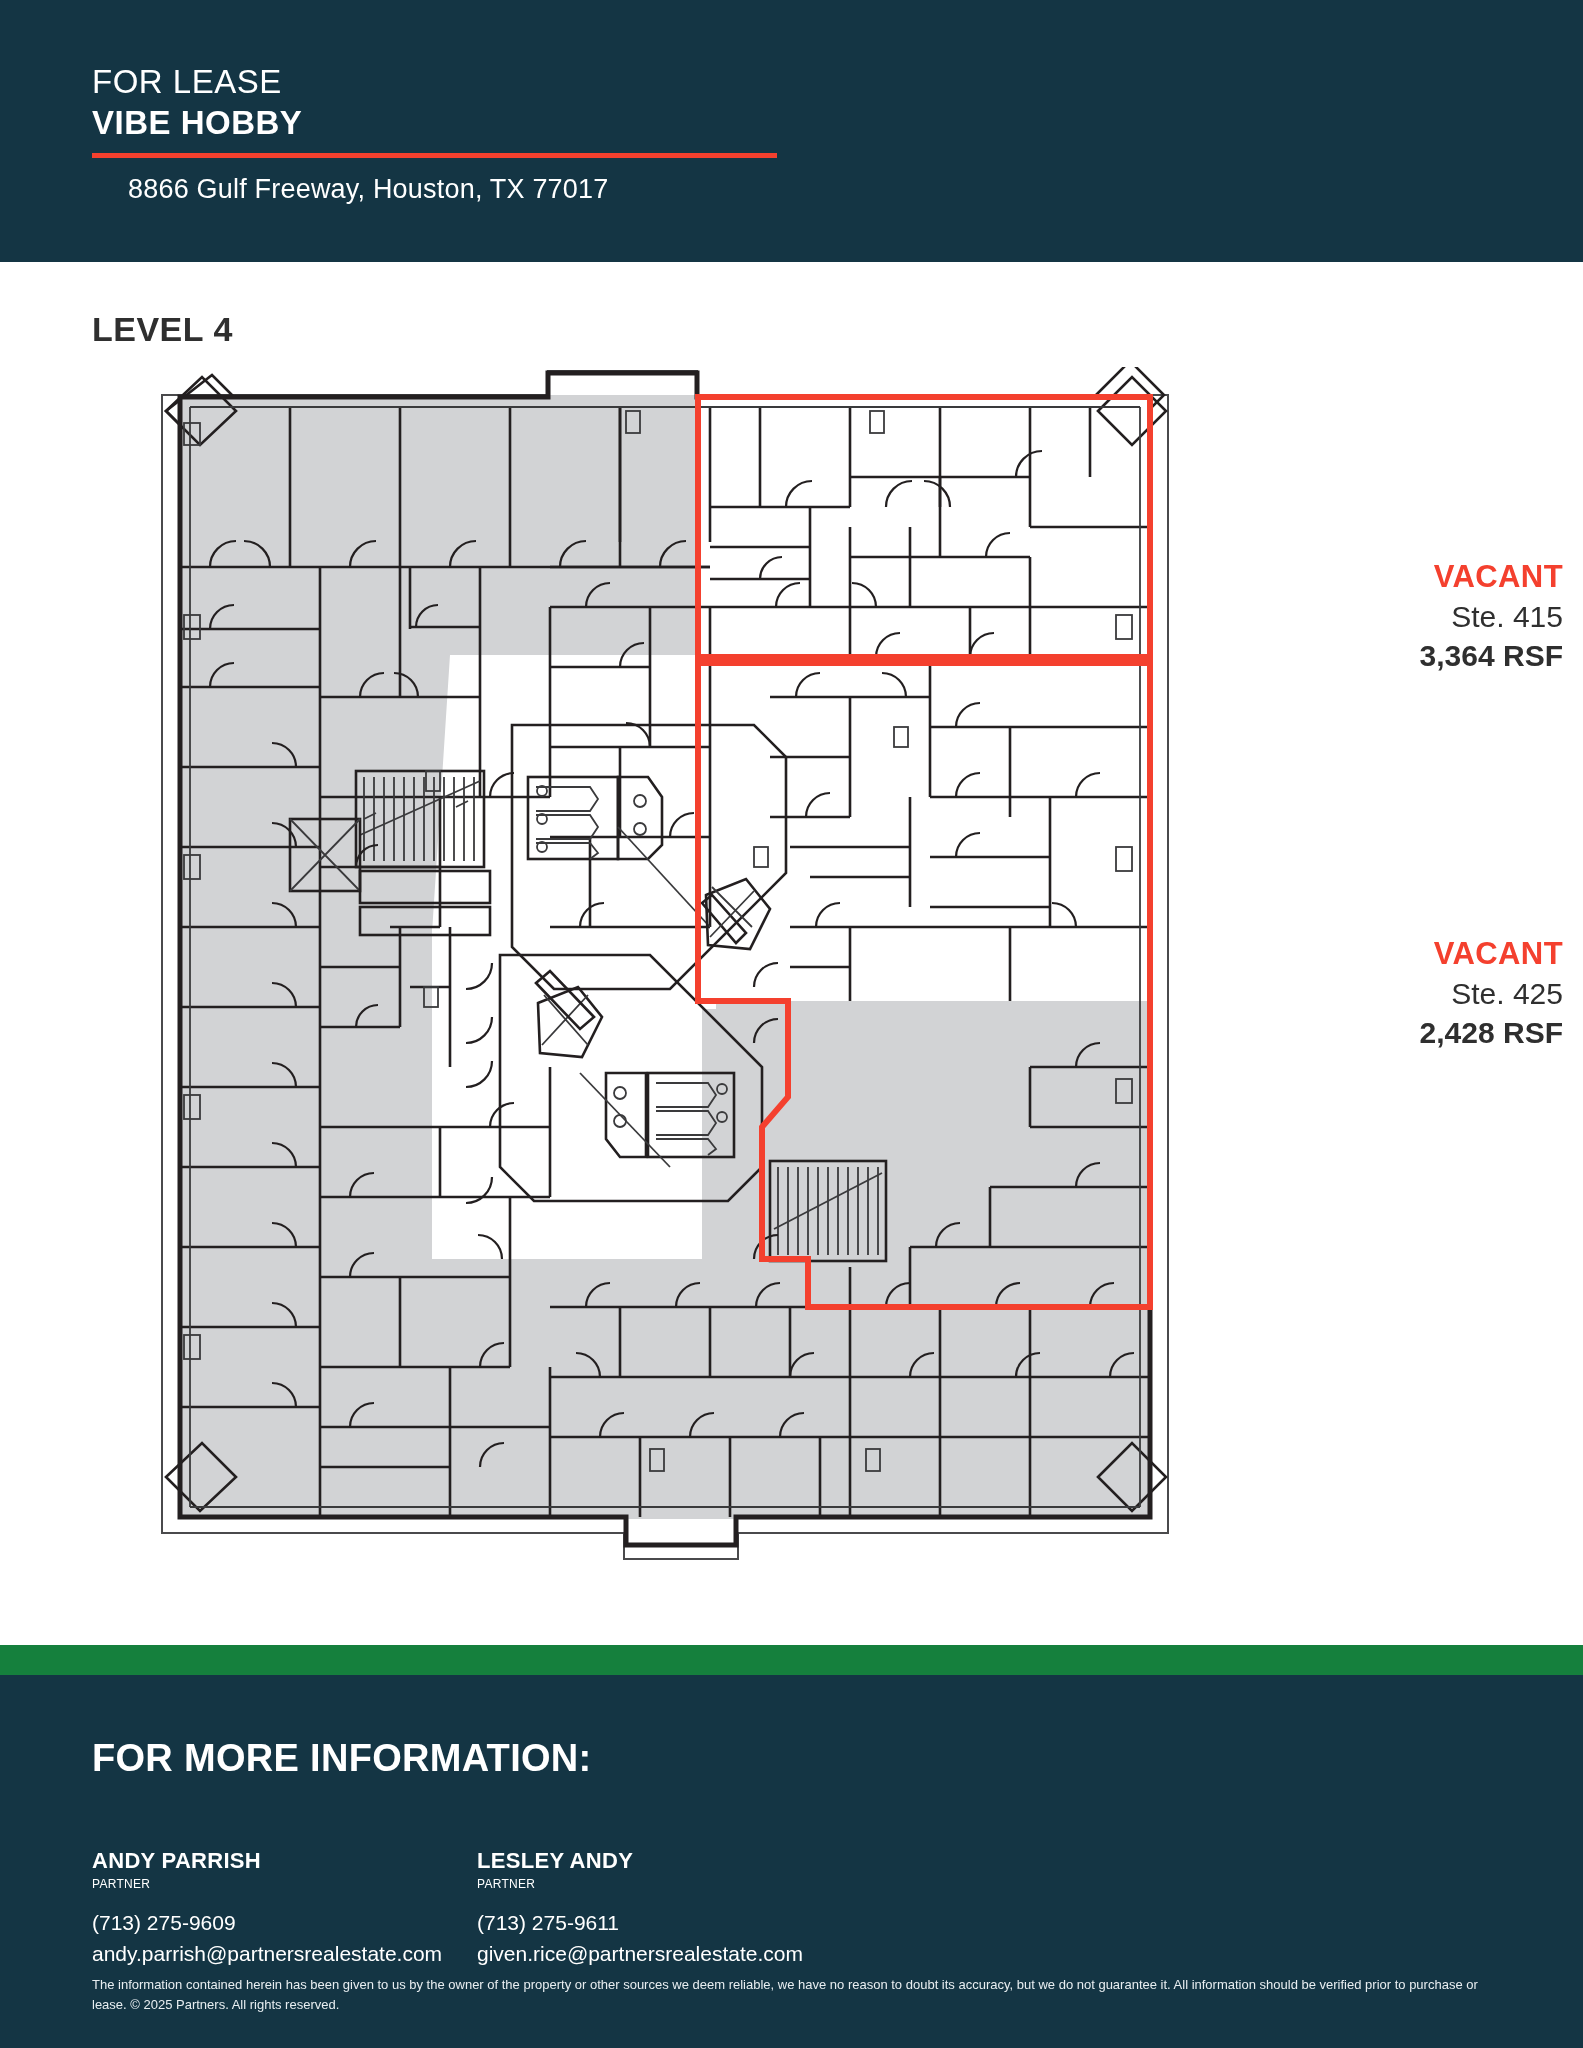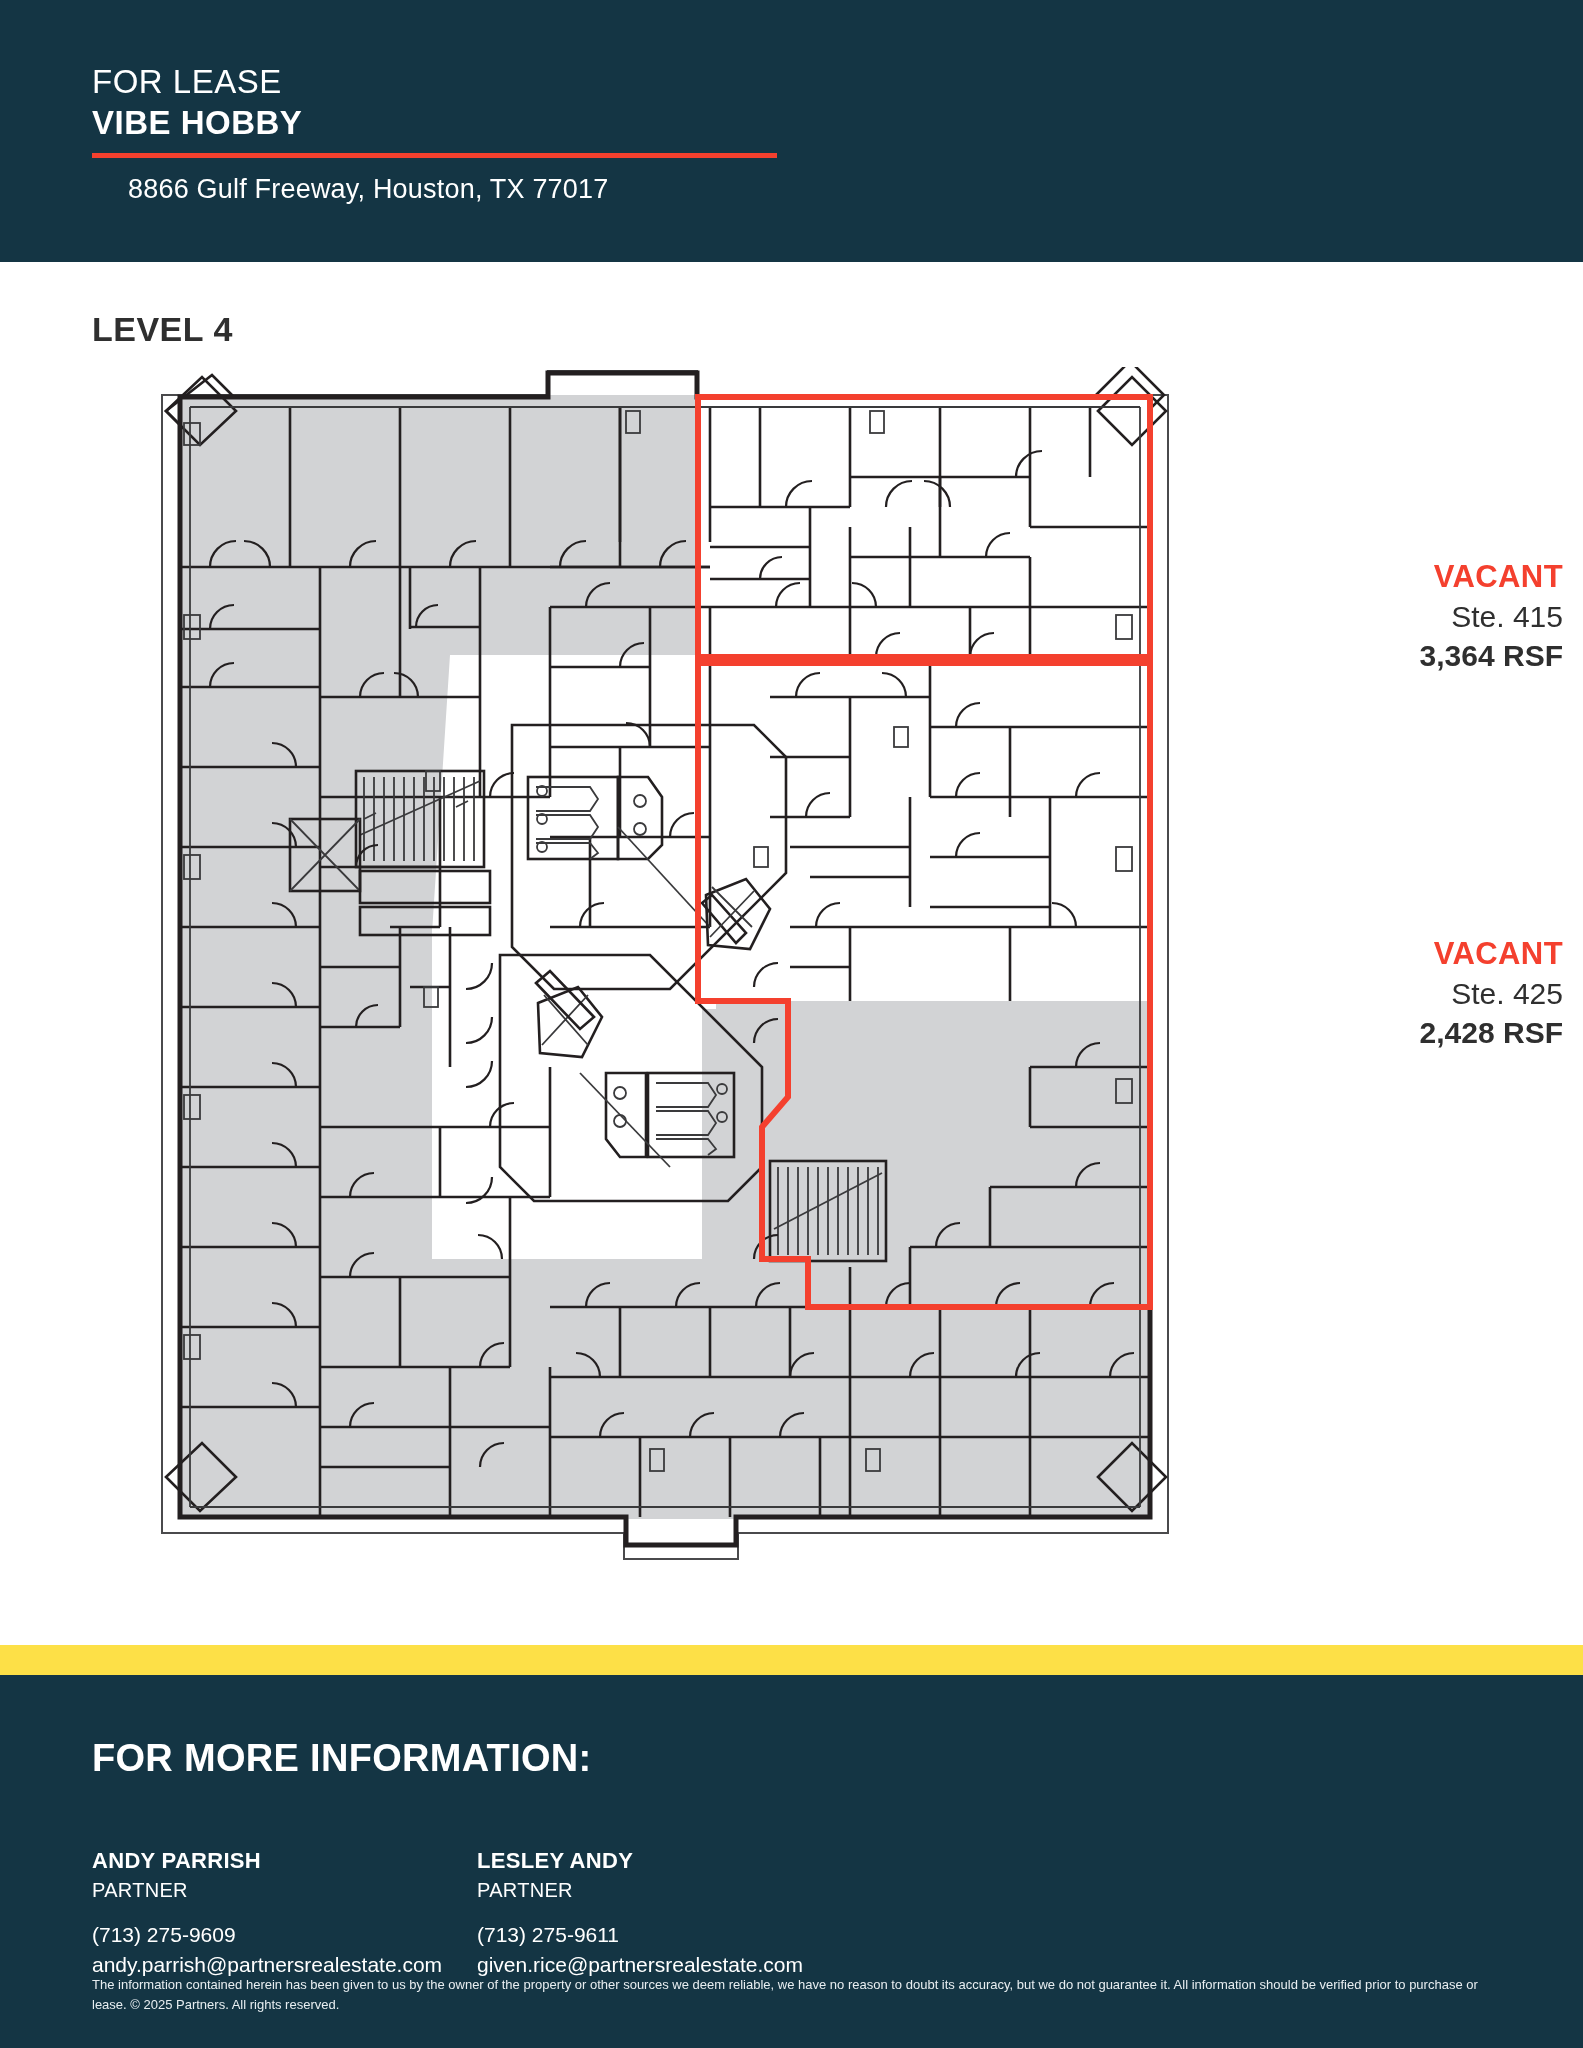--- a/index.html
+++ b/index.html
@@ -6,21 +6,21 @@
   html, body {
     width: 1583px;
     height: 2048px;
     background: #ffffff;
     font-family: "Liberation Sans", sans-serif;
   }
   .page {
     position: relative;
     width: 1583px;
     height: 2048px;
-    background: #fde047;
+    background: #15803d;
     overflow: hidden;
   }
 
   
   .header {
     position: absolute;
     left: 0; top: 0;
     width: 1583px;
     height: 262px;
     background: #143544;
@@ -161,21 +161,21 @@
   .contact { width: 385px; }
   .c-name {
     color: #ffffff;
     font-size: 22px;
     font-weight: 700;
     letter-spacing: 0.3px;
     line-height: 1.35;
   }
   .c-role {
     color: #ffffff;
-    font-size: 20px;
+    font-size: 12px;
     font-weight: 400;
     line-height: 1.4;
     letter-spacing: 0.3px;
   }
   .c-spacer { height: 16px; }
   .c-phone {
     color: #ffffff;
     font-size: 21px;
     font-weight: 400;
     line-height: 1.45;

